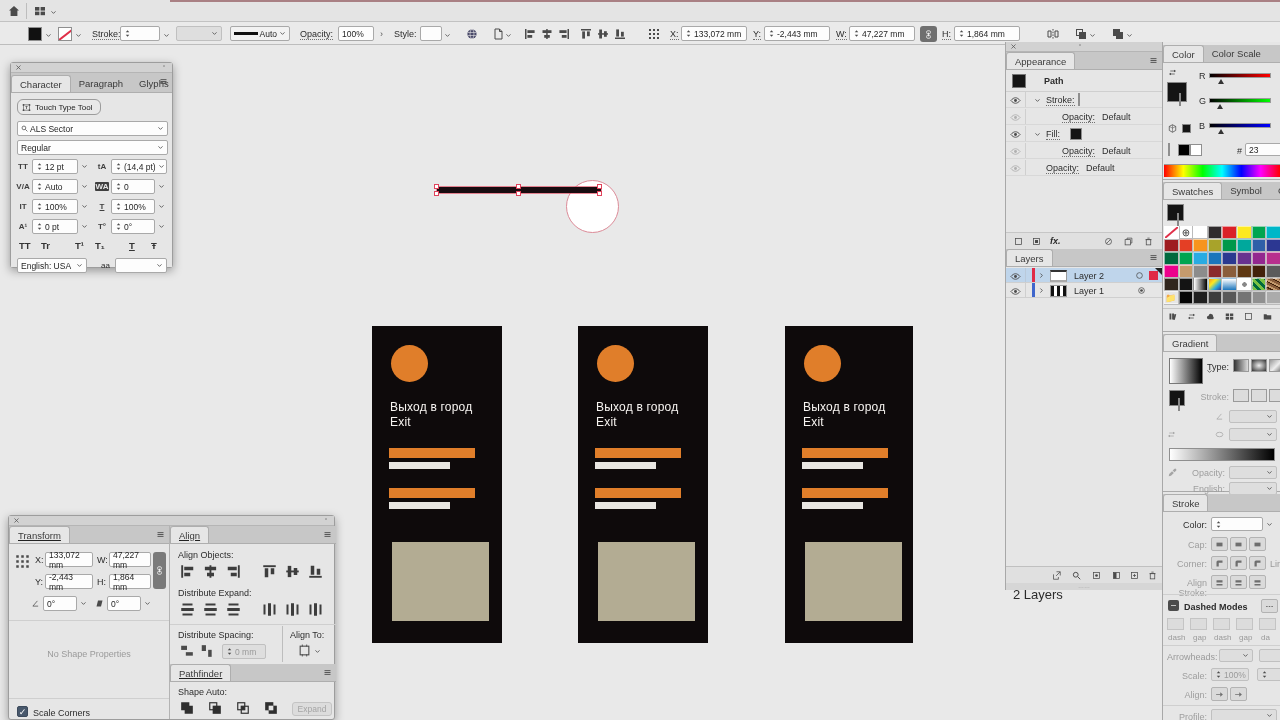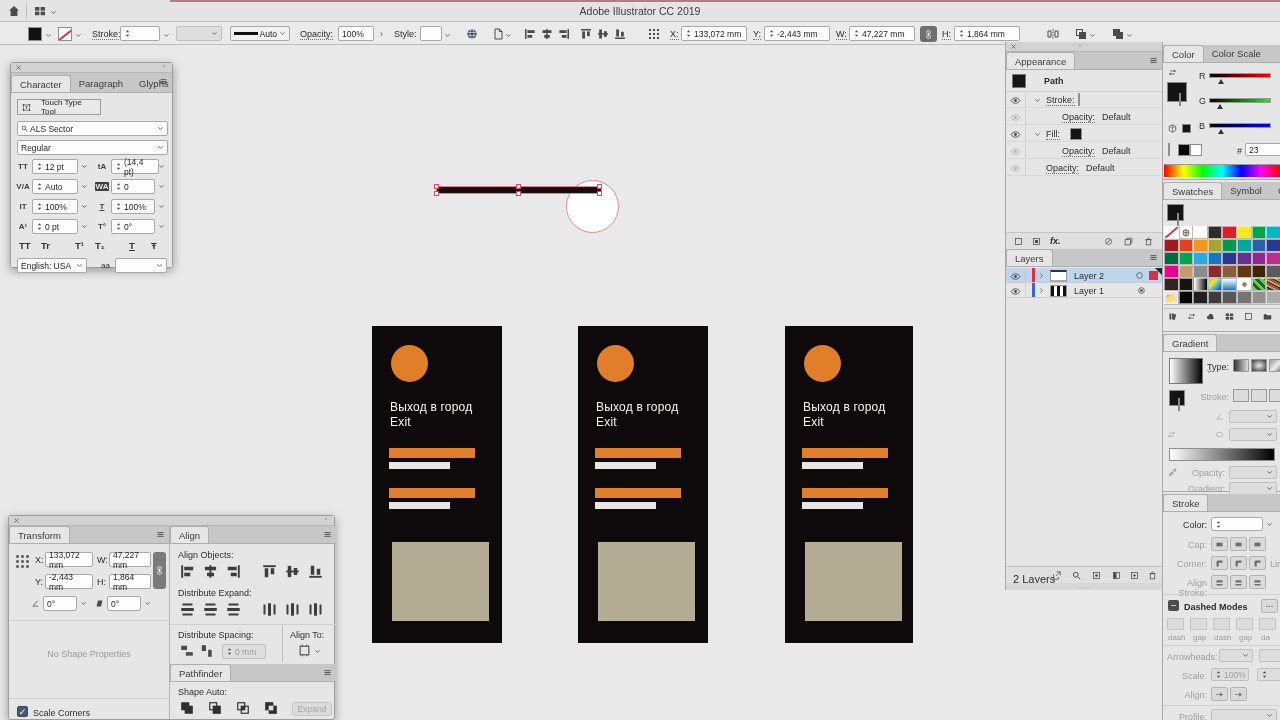--- a/index.html
+++ b/index.html
@@ -69,21 +69,21 @@
   .charpanel { position:absolute; left:10px; top:62px; width:163px; height:206px; z-index:6; }
   .charpanel .tabstrip { left:0; right:0; top:10px; height:20px; }
   .charbody { position:absolute; left:0; right:0; top:30px; bottom:0; background:#e6e6e6; }
   .gi { position:absolute; font-size:8px; font-weight:bold; color:#3f3f3f; width:14px; text-align:center; }
   .tbtn { position:absolute; font-size:9.5px; font-weight:bold; color:#343434; }
 
   
   .blwin { position:absolute; left:8px; top:515px; width:327px; height:205px; z-index:6; }
   .col-t { position:absolute; left:0; top:10px; width:160px; bottom:0; }
   .col-a { position:absolute; left:160px; top:10px; width:167px; bottom:0; border-left:1px solid #b3b3b3; }
-  .col-t .tabstrip, .col-a .tabstrip { left:0; right:0; top:0; height:18px; }
+  .col-t .tabstrip, .col-a .tabstrip { left:0; right:0; top:0; height:18px;text-decoration:underline; }
   .alicons .ic { width:15px; height:15px; color:#3d3d3d; }
 
   
   .dock { position:absolute; background:#e6e6e6; border-left:1px solid #a8a8a8; z-index:4; }
   .dock1 { left:1005px; top:42px; width:157px; height:548px; border-bottom:1px solid #a8a8a8; }
   .dock2 { left:1162px; top:42px; width:118px; height:678px; }
   .approw { position:absolute; left:0; right:0; height:16px; border-bottom:1px solid #d8d8d8; }
   .eyecol { position:absolute; left:0; top:0; bottom:0; width:20px; border-right:1px solid #cfcfcf; }
   .eyecol .ic { position:absolute; left:4px; top:3px; width:11px; height:11px; }
   .layrow { position:absolute; left:0; right:0; height:15px; border-bottom:1px solid #cfcfcf; }
@@ -135,21 +135,20 @@
           <rect x="6.6" y="2" width="4.4" height="3.6" fill="currentColor"></rect>
           <rect x="1" y="6.6" width="4.4" height="3.6" fill="currentColor"></rect>
           <rect x="6.6" y="6.6" width="4.4" height="3.6" fill="currentColor"></rect>
         </svg>
       </span>
     <span class="ic xs" style="left:50px;top:9px">
         <svg viewBox="0 0 12 12">
           <path d="M2.5 4l3.5 3.5L9.5 4" stroke="currentColor" fill="none" stroke-width="1.4"></path>
         </svg>
       </span>
-    <div class="title">Adobe Illustrator CC 2019</div>
   </div>
 
   <div class="toolbar">
     <span class="swbox" style="left:28px;background:#111"></span>
     <span class="ic xs tb" style="left:45px;top:10px">
         <svg viewBox="0 0 12 12">
           <path d="M2.5 4l3.5 3.5L9.5 4" stroke="currentColor" fill="none" stroke-width="1.4"></path>
         </svg>
       </span>
     <span class="swbox swatch-none" style="left:58px"></span>
@@ -421,21 +420,21 @@
       <div class="tab">
           <span>Glyphs</span>
         </div>
       <span class="ic sm panelmenu">
           <svg viewBox="0 0 12 12">
             <path d="M2 3.5h8M2 6h8M2 8.5h8" stroke="currentColor" fill="none" stroke-width="1.2"></path>
           </svg>
         </span>
     </div>
     <div class="charbody">
-      <div class="abs" style="left:6px;top:6px;width:84px;height:16px;border:1px solid #9c9c9c;border-radius:0;display:flex;align-items:center;gap:10px;padding:0 4px;background:#e9e9e9">
+      <div class="abs" style="left:6px;top:6px;width:84px;height:16px;border:1px solid #9c9c9c;border-radius:6px;display:flex;align-items:center;gap:4px;padding:0 4px;background:#e9e9e9">
         <span class="ic sm">
             <svg viewBox="0 0 12 12">
               <rect x="2" y="2.5" width="8" height="7" stroke="currentColor" fill="none" stroke-width=".8"></rect>
               <circle cx="2" cy="2.5" r="1.2" fill="currentColor"></circle>
               <circle cx="10" cy="2.5" r="1.2" fill="currentColor"></circle>
               <circle cx="2" cy="9.5" r="1.2" fill="currentColor"></circle>
               <circle cx="10" cy="9.5" r="1.2" fill="currentColor"></circle>
               <path d="M4.5 4.5h3M6 4.5V8" stroke="currentColor" fill="none"></path>
             </svg>
           </span>
@@ -473,21 +472,21 @@
             </svg>
           </span>
           <span>12 pt</span>
         </div>
       <span class="ic xs" style="position:absolute;left:70px;top:70px">
           <svg viewBox="0 0 12 12">
             <path d="M2.5 4l3.5 3.5L9.5 4" stroke="currentColor" fill="none" stroke-width="1.4"></path>
           </svg>
         </span>
       <span class="gi" style="left:84px;top:69px">tA</span>
-      <div class="fld" style="left:100px;top:66px;width:48px">
+      <div class="fld" style="left:100px;top:66px;width:56px">
           <span class="ic xs">
             <svg viewBox="0 0 12 12">
               <path d="M6 0.5L9 4H3z" fill="currentColor"></path>
               <path d="M6 11.5L3 8h6z" fill="currentColor"></path>
             </svg>
           </span>
           <span>(14,4 pt)</span>
         </div>
       <span class="ic xs" style="position:absolute;left:147px;top:70px">
           <svg viewBox="0 0 12 12">
@@ -1072,21 +1071,21 @@
       <span class="lbl" style="left:68px;top:3px">Layer 1</span>
       <span class="ic sm" style="position:absolute;right:16px;top:3px">
           <svg viewBox="0 0 12 12">
             <circle cx="6" cy="6" r="3.8" stroke="currentColor" fill="none"></circle>
             <circle cx="6" cy="6" r="1.8" fill="currentColor"></circle>
           </svg>
         </span>
     </div>
 
     <div class="abs" style="left:0;right:0;top:524px;height:17px;border-top:1px solid #c0c0c0;background:#e0e0e0">
-      <span class="lbl" style="left:7px;top:6px;font-size:11px">2 Layers</span>
+      <span class="lbl" style="left:7px;top:20px;font-size:13px">2 Layers</span>
       <span class="ic sm" style="position:absolute;left:46px;top:4px">
           <svg viewBox="0 0 12 12">
             <path d="M2 4.5V11h6.5V8" stroke="currentColor" fill="none"></path>
             <path d="M6 1h5v5M10.8 1.2L5.5 6.5" stroke="currentColor" fill="none"></path>
           </svg>
         </span>
       <span class="ic sm" style="position:absolute;left:66px;top:4px">
           <svg viewBox="0 0 12 12">
             <circle cx="5" cy="5" r="3.2" stroke="currentColor" fill="none" stroke-width="1.3"></circle>
             <path d="M7.6 7.6L11 11" stroke="currentColor" fill="none" stroke-width="1.3"></path>
@@ -1330,21 +1329,21 @@
           </svg>
         </span>
       <span class="rlabel" style="left:18px;top:136px">Opacity:</span>
       <div class="fld dis" style="left:66px;top:134px;width:48px;height:13px">
           <span class="ic xs" style="margin-left:auto">
             <svg viewBox="0 0 12 12">
               <path d="M2.5 4l3.5 3.5L9.5 4" stroke="currentColor" fill="none" stroke-width="1.4"></path>
             </svg>
           </span>
         </div>
-      <span class="rlabel" style="left:18px;top:152px">Gradient:</span>
+      <span class="rlabel" style="left:18px;top:152px">English:</span>
       <div class="fld dis" style="left:66px;top:150px;width:48px;height:13px">
           <span class="ic xs" style="margin-left:auto">
             <svg viewBox="0 0 12 12">
               <path d="M2.5 4l3.5 3.5L9.5 4" stroke="currentColor" fill="none" stroke-width="1.4"></path>
             </svg>
           </span>
         </div>
     </div>
 
     <div class="abs" style="left:0;right:0;top:450px;height:228px">

